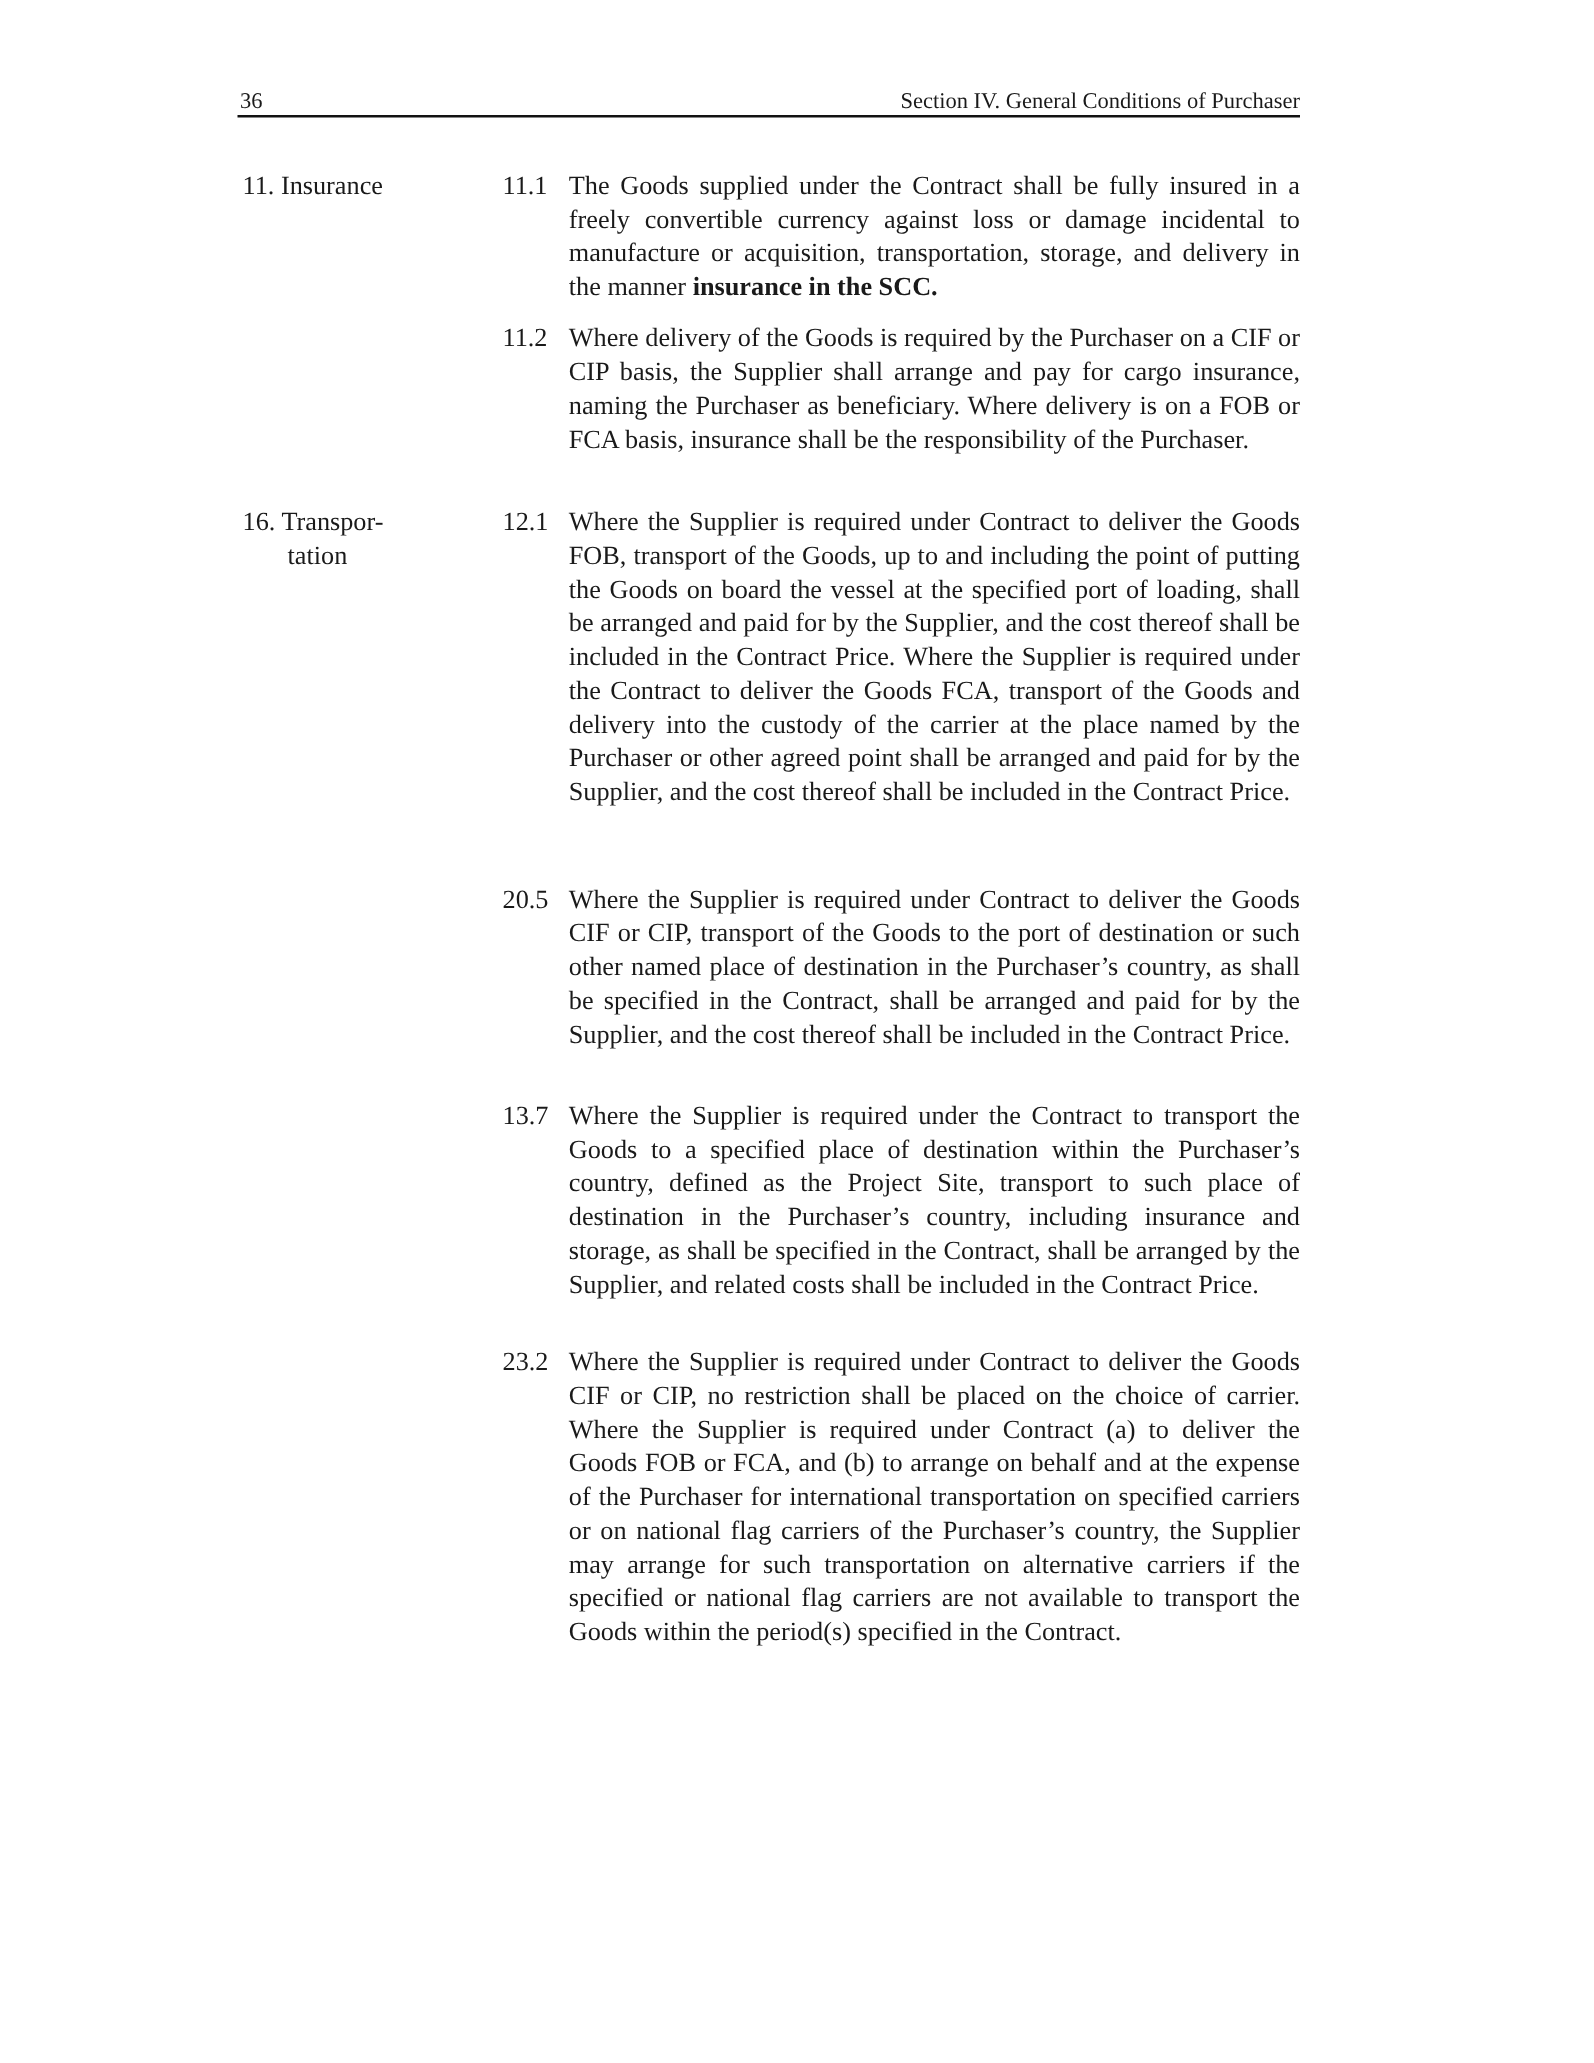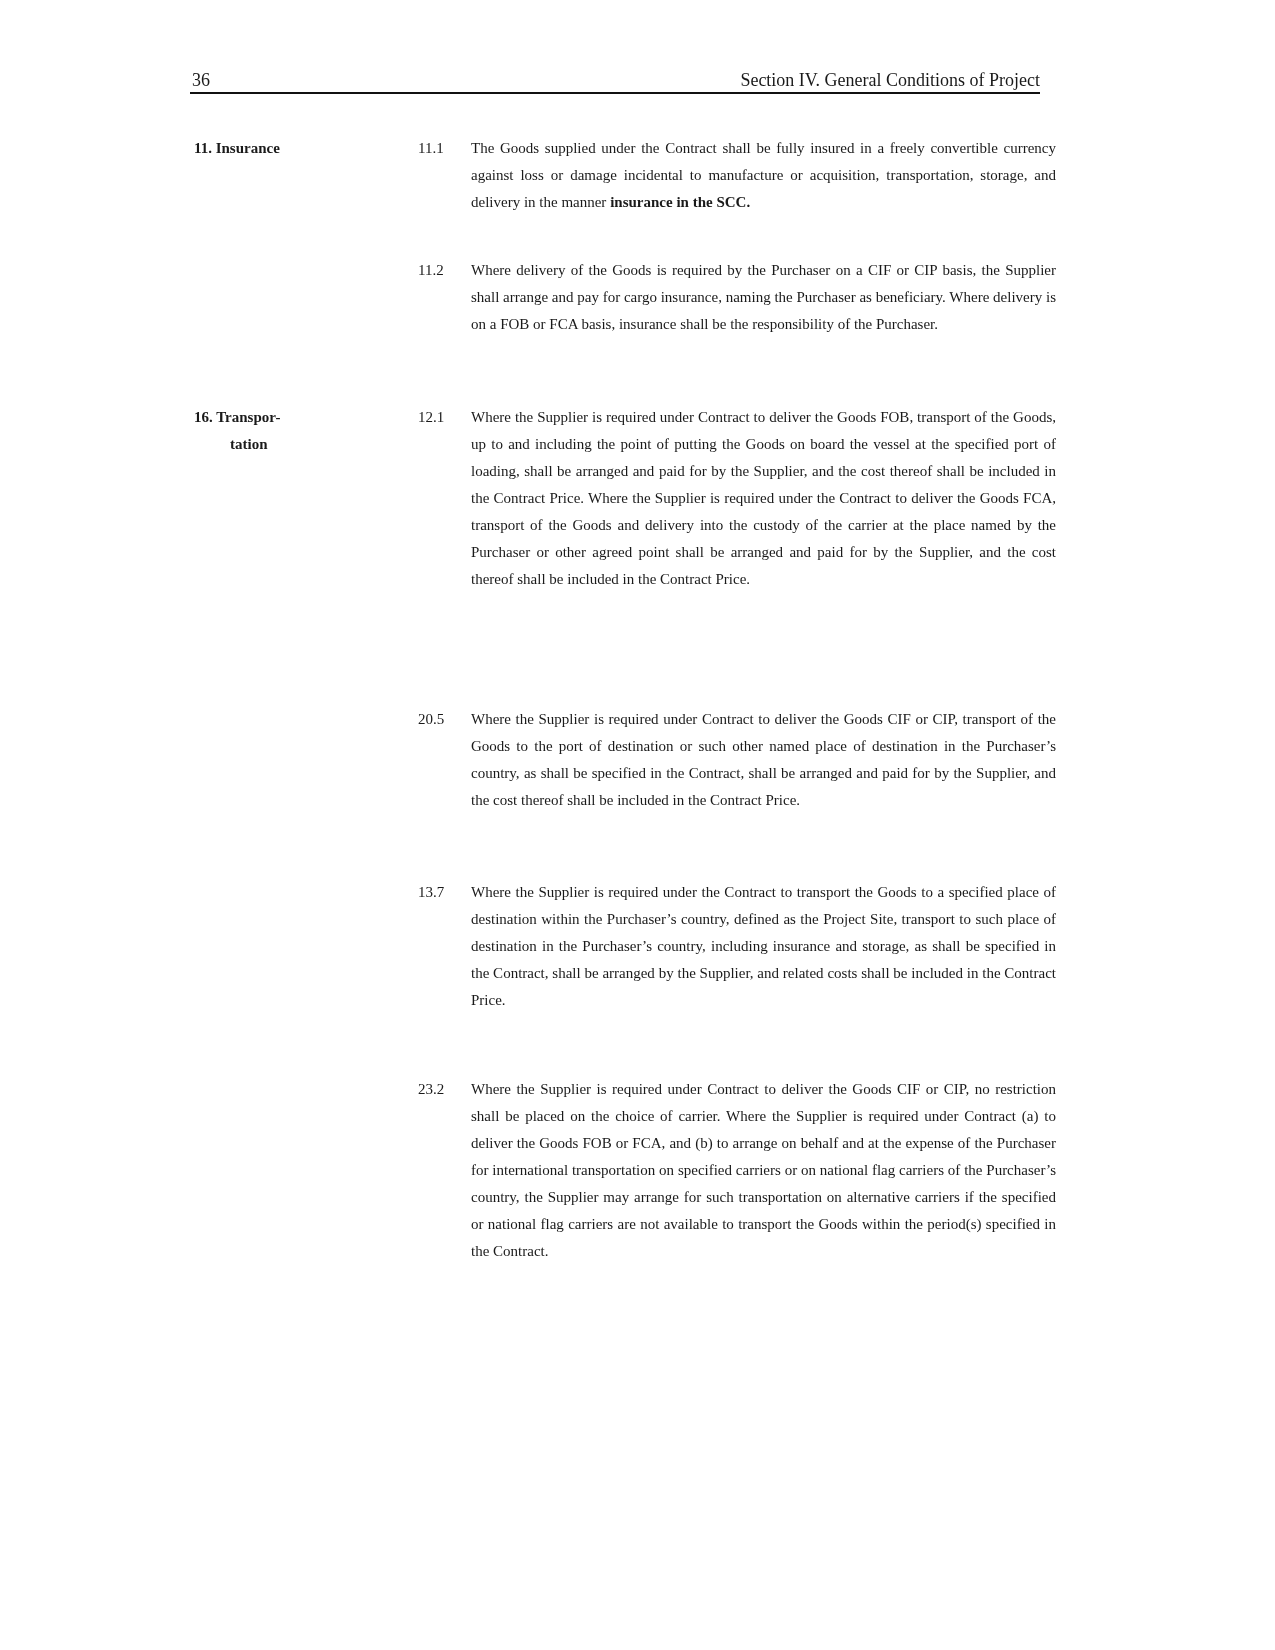--- a/index.html
+++ b/index.html
@@ -4,35 +4,35 @@
 <style>
   html, body { margin: 0; padding: 0; background: #ffffff; }
   body { width: 1275px; height: 1650px; position: relative; overflow: hidden;
          font-family: "Liberation Serif", "DejaVu Serif", serif; color: #1a1a1a; }
   .page { position: absolute; left: 0; top: 0; width: 1275px; height: 1320px; }
   .header { position: absolute; left: 190px; top: 70px; width: 850px; height: 22px;
             border-bottom: 2px solid #111; font-size: 18px; }
   .header .num { position: absolute; left: 2px; top: 0; }
   .header .title { position: absolute; right: 0; top: 0; }
   .section { position: absolute; left: 190px; width: 850px; }
-  .sec-title { position: absolute; left: 4px; top: 0; font-weight: bold; font-size: 15px; line-height: 27px; width: 180px; }
+  .sec-title { position: absolute; left: 4px; top: 0; font-weight: normal; font-size: 21px; line-height: 27px; width: 180px; }
   .sec-title .indent { padding-left: 36px; display: block; }
-  .clause { position: absolute; left: 228px; width: 638px; font-size: 15px; line-height: 27px; }
+  .clause { position: absolute; left: 212px; width: 638px; font-size: 21px; line-height: 27px; }
   .clause .cnum { position: absolute; left: 0; top: 0; }
   .clause .ctext { margin-left: 53px; text-align: justify; display: block; }
   .clause .ctext b { font-weight: bold; }
 </style>
 </head>
 <body>
 
 <div class="page">
 
   <div class="header">
     <span class="num">36</span>
-    <span class="title">Section IV. General Conditions of Project</span>
+    <span class="title">Section IV. General Conditions of Purchaser</span>
   </div>
 
   <div class="section" style="top:135px;">
     <div class="sec-title">11. Insurance</div>
 
     <div class="clause" style="top:0px;">
       <span class="cnum">11.1</span>
       <span class="ctext"><span>The Goods supplied under the Contract shall be fully insured in a freely convertible currency against loss or damage incidental to manufacture or acquisition, transportation, storage, and delivery in the manner </span><b>insurance in the SCC.</b></span>
     </div>
 

